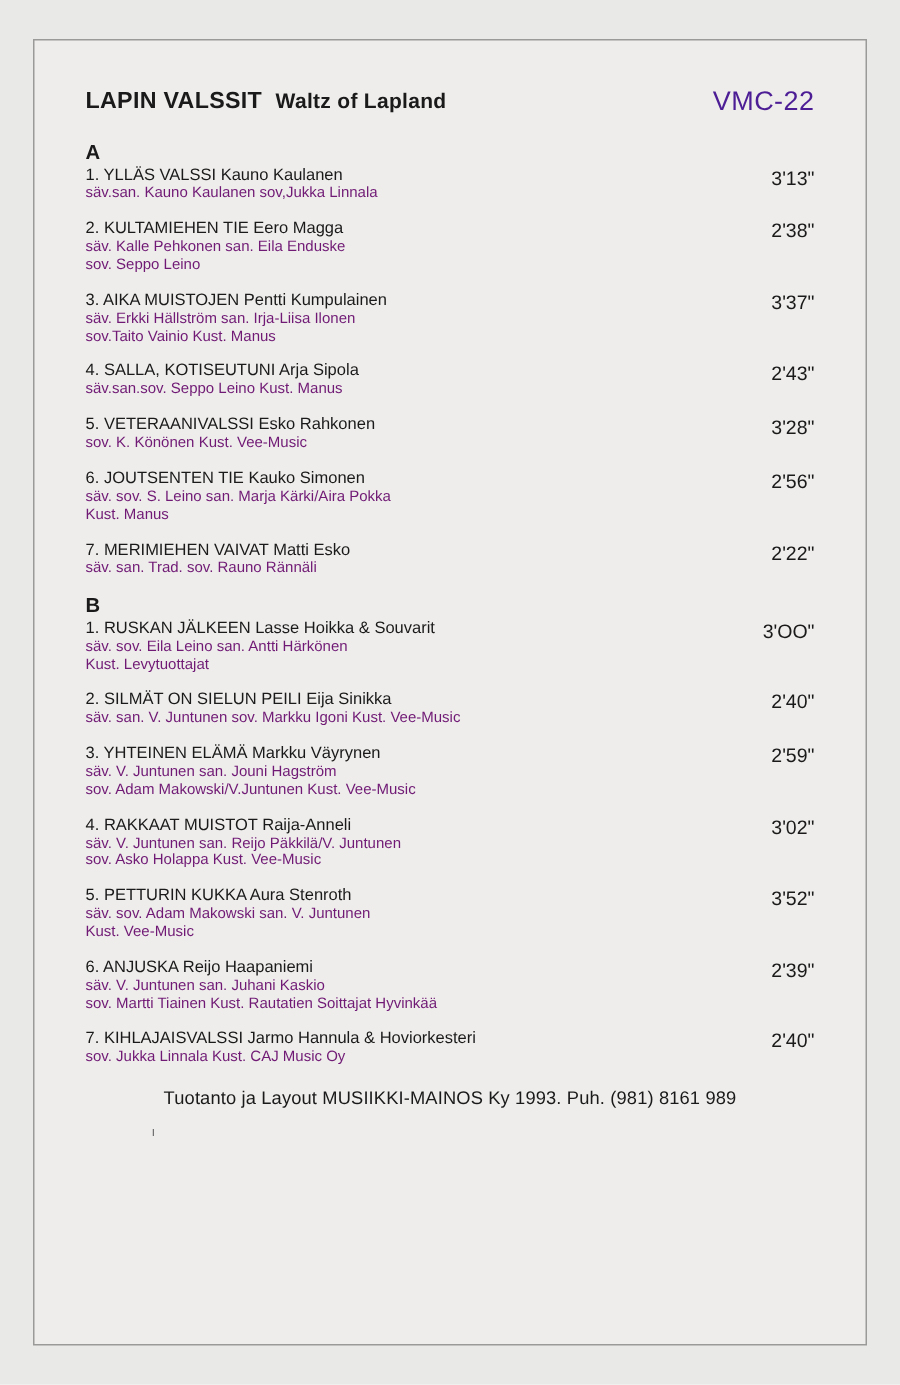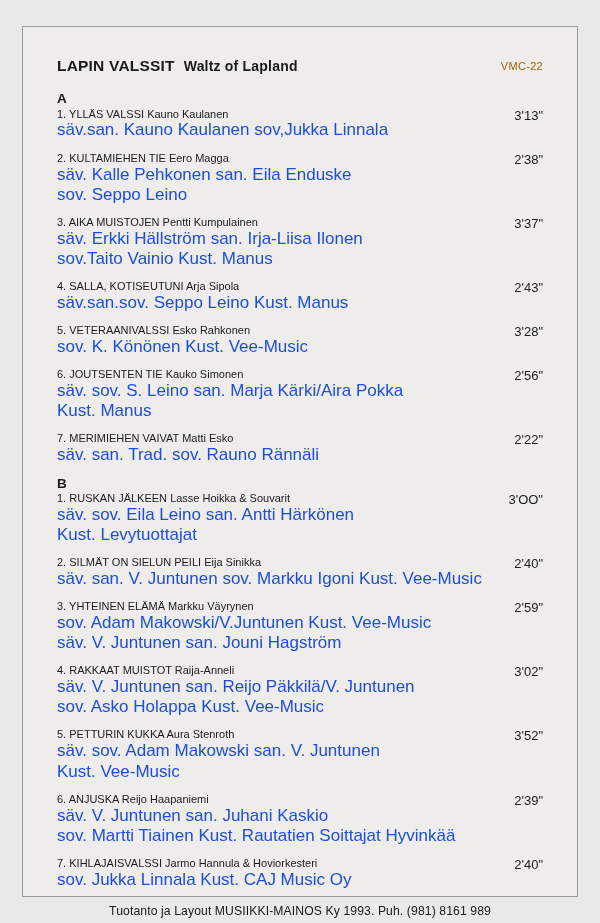--- a/index.html
+++ b/index.html
@@ -41,23 +41,23 @@
   .header-title {
     font-size: 15.5px;
     font-weight: bold;
     letter-spacing: 0.2px;
     white-space: pre;
   }
   .header-title .sub {
     font-size: 14px;
   }
   .catalog {
-    font-size: 11px;
+    font-size: 18px;
     letter-spacing: 0.3px;
-    color: #a16207;
+    color: #4c1d95;
   }
   
   .side {
     margin-bottom: 4px;
   }
   .side-letter {
     font-size: 13.5px;
     font-weight: bold;
     line-height: 1.15;
     margin-bottom: 1px;
@@ -69,22 +69,22 @@
   }
   .track-line {
     font-size: 11px;
     line-height: 1.18;
     white-space: nowrap;
   }
   .track-line .title {
     font-weight: normal;
   }
   .track-line.credit {
-    font-size: 17px;
-    color: #1d4ed8;
+    font-size: 10px;
+    color: #701a75;
   }
   .track-time {
     position: absolute;
     top: 0;
     right: 0;
     font-size: 13px;
     text-align: right;
     width: 72px;
     white-space: nowrap;
   }
@@ -163,22 +163,22 @@
             <div class="track-line credit">Kust. Levytuottajat</div>
             <div class="track-time">3'OO"</div>
           </div>
           <div class="track">
             <div class="track-line"><span>2.</span> <span class="title">SILMÄT ON SIELUN PEILI</span> <span>Eija Sinikka</span></div>
             <div class="track-line credit">säv. san. V. Juntunen sov. Markku Igoni Kust. Vee-Music</div>
             <div class="track-time">2'40"</div>
           </div>
           <div class="track">
             <div class="track-line"><span>3.</span> <span class="title">YHTEINEN ELÄMÄ</span> <span>Markku Väyrynen</span></div>
+            <div class="track-line credit">säv. V. Juntunen san. Jouni Hagström</div>
             <div class="track-line credit">sov. Adam Makowski/V.Juntunen Kust. Vee-Music</div>
-            <div class="track-line credit">säv. V. Juntunen san. Jouni Hagström</div>
             <div class="track-time">2'59"</div>
           </div>
           <div class="track">
             <div class="track-line"><span>4.</span> <span class="title">RAKKAAT MUISTOT</span> <span>Raija-Anneli</span></div>
             <div class="track-line credit">säv. V. Juntunen san. Reijo Päkkilä/V. Juntunen</div>
             <div class="track-line credit">sov. Asko Holappa Kust. Vee-Music</div>
             <div class="track-time">3'02"</div>
           </div>
           <div class="track">
             <div class="track-line"><span>5.</span> <span class="title">PETTURIN KUKKA</span> <span>Aura Stenroth</span></div>

